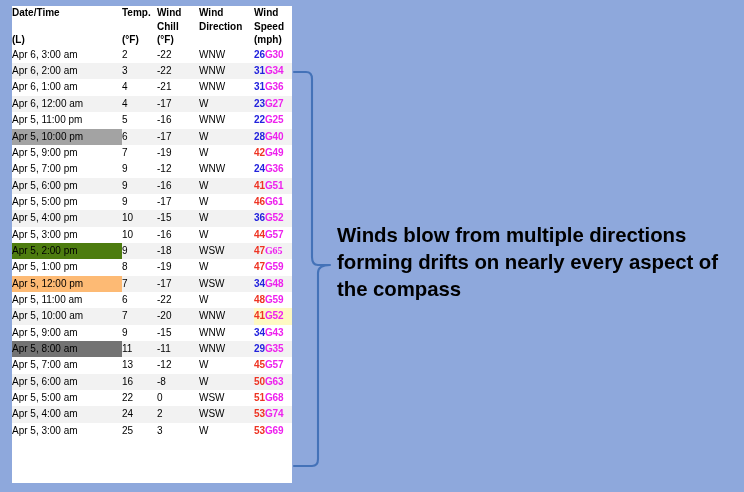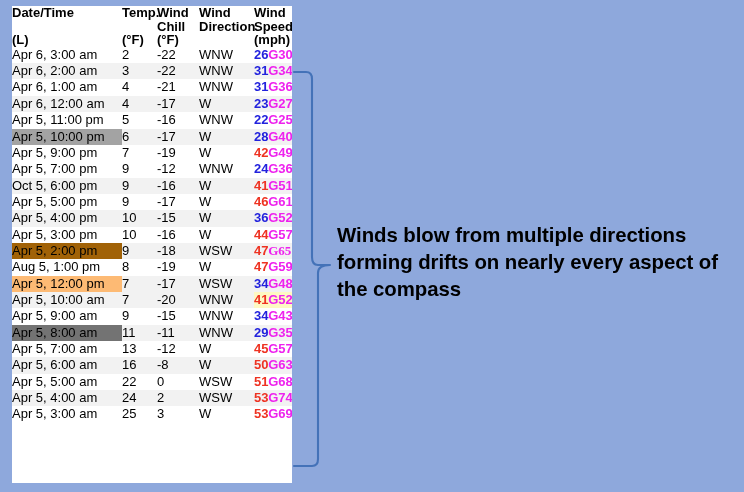--- a/index.html
+++ b/index.html
@@ -24,21 +24,21 @@
     height: 477px;
     background: #ffffff;
     box-sizing: border-box;
     overflow: hidden;
   }
 
   table.wx {
     border-collapse: collapse;
     width: 100%;
     table-layout: fixed;
-    font-size: 13px;
+    font-size: 10px;
     color: #000000;
   }
 
   table.wx th {
     font-weight: bold;
     text-align: left;
     vertical-align: bottom;
     padding: 0;
     line-height: 13.6px;
     background: #ffffff;
@@ -181,21 +181,21 @@
           <td class="cell-speed"><span class="spd-high" style="color: rgb(238, 51, 34);">42</span><span class="gust" style="color: rgb(238, 34, 238);">G49</span></td>
         </tr>
         <tr class="row-odd">
           <td class="cell-dt">Apr 5, 7:00 pm</td>
           <td class="cell-num">9</td>
           <td class="cell-num">-12</td>
           <td class="cell-dir">WNW</td>
           <td class="cell-speed"><span class="spd-low" style="color: rgb(34, 34, 221);">24</span><span class="gust" style="color: rgb(238, 34, 238);">G36</span></td>
         </tr>
         <tr class="row-even">
-          <td class="cell-dt" style="background: rgb(242, 242, 242);">Oct 5, 6:00 pm</td>
+          <td class="cell-dt" style="background: rgb(242, 242, 242);">Apr 5, 6:00 pm</td>
           <td class="cell-num" style="background: rgb(242, 242, 242);">9</td>
           <td class="cell-num" style="background: rgb(242, 242, 242);">-16</td>
           <td class="cell-dir" style="background: rgb(242, 242, 242);">W</td>
           <td class="cell-speed" style="background: rgb(242, 242, 242);"><span class="spd-high" style="color: rgb(238, 51, 34);">41</span><span class="gust" style="color: rgb(238, 34, 238);">G51</span></td>
         </tr>
         <tr class="row-odd">
           <td class="cell-dt">Apr 5, 5:00 pm</td>
           <td class="cell-num">9</td>
           <td class="cell-num">-17</td>
           <td class="cell-dir">W</td>
@@ -209,40 +209,47 @@
           <td class="cell-speed" style="background: rgb(242, 242, 242);"><span class="spd-low" style="color: rgb(34, 34, 221);">36</span><span class="gust" style="color: rgb(238, 34, 238);">G52</span></td>
         </tr>
         <tr class="row-odd">
           <td class="cell-dt">Apr 5, 3:00 pm</td>
           <td class="cell-num">10</td>
           <td class="cell-num">-16</td>
           <td class="cell-dir">W</td>
           <td class="cell-speed"><span class="spd-high" style="color: rgb(238, 51, 34);">44</span><span class="gust" style="color: rgb(238, 34, 238);">G57</span></td>
         </tr>
         <tr class="row-even">
-          <td class="cell-dt" style="background: #a16207;">Apr 5, 2:00 pm</td>
+          <td class="cell-dt" style="background: #4d7c0f;">Apr 5, 2:00 pm</td>
           <td class="cell-num" style="background: rgb(242, 242, 242);">9</td>
           <td class="cell-num" style="background: rgb(242, 242, 242);">-18</td>
           <td class="cell-dir" style="background: rgb(242, 242, 242);">WSW</td>
           <td class="cell-speed" style="background: rgb(242, 242, 242);"><span class="spd-high" style="color: rgb(238, 51, 34);">47</span><span class="gust" style="color: rgb(238, 34, 238); font-family: Liberation Serif, serif;">G65</span></td>
         </tr>
         <tr class="row-odd">
-          <td class="cell-dt">Aug 5, 1:00 pm</td>
+          <td class="cell-dt">Apr 5, 1:00 pm</td>
           <td class="cell-num">8</td>
           <td class="cell-num">-19</td>
           <td class="cell-dir">W</td>
           <td class="cell-speed"><span class="spd-high" style="color: rgb(238, 51, 34);">47</span><span class="gust" style="color: rgb(238, 34, 238);">G59</span></td>
         </tr>
         <tr class="row-even">
           <td class="cell-dt" style="background: #fdba74;">Apr 5, 12:00 pm</td>
           <td class="cell-num" style="background: rgb(242, 242, 242);">7</td>
           <td class="cell-num" style="background: rgb(242, 242, 242);">-17</td>
           <td class="cell-dir" style="background: rgb(242, 242, 242);">WSW</td>
           <td class="cell-speed" style="background: rgb(242, 242, 242);"><span class="spd-low" style="color: rgb(34, 34, 221);">34</span><span class="gust" style="color: rgb(238, 34, 238);">G48</span></td>
         </tr>
+        <tr class="row-odd">
+          <td class="cell-dt">Apr 5, 11:00 am</td>
+          <td class="cell-num">6</td>
+          <td class="cell-num">-22</td>
+          <td class="cell-dir">W</td>
+          <td class="cell-speed"><span class="spd-high" style="color: rgb(238, 51, 34);">48</span><span class="gust" style="color: rgb(238, 34, 238);">G59</span></td>
+        </tr>
         <tr class="row-even">
           <td class="cell-dt" style="background: rgb(242, 242, 242);">Apr 5, 10:00 am</td>
           <td class="cell-num" style="background: rgb(242, 242, 242);">7</td>
           <td class="cell-num" style="background: rgb(242, 242, 242);">-20</td>
           <td class="cell-dir" style="background: rgb(242, 242, 242);">WNW</td>
           <td class="cell-speed" style="background: #fef9c3;"><span class="spd-high" style="color: rgb(238, 51, 34);">41</span><span class="gust" style="color: rgb(238, 34, 238);">G52</span></td>
         </tr>
         <tr class="row-odd">
           <td class="cell-dt">Apr 5, 9:00 am</td>
           <td class="cell-num">9</td>

